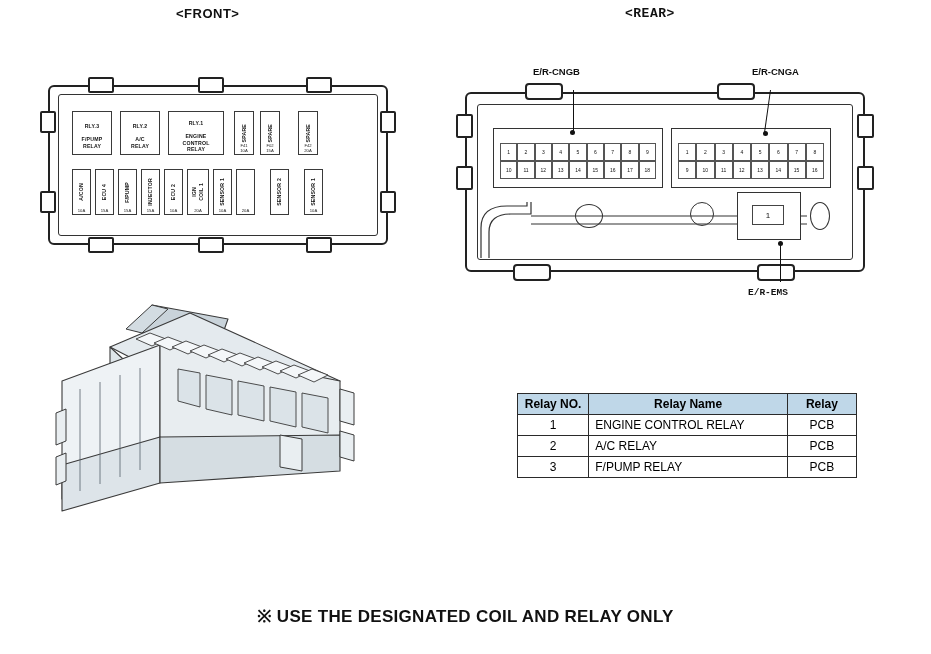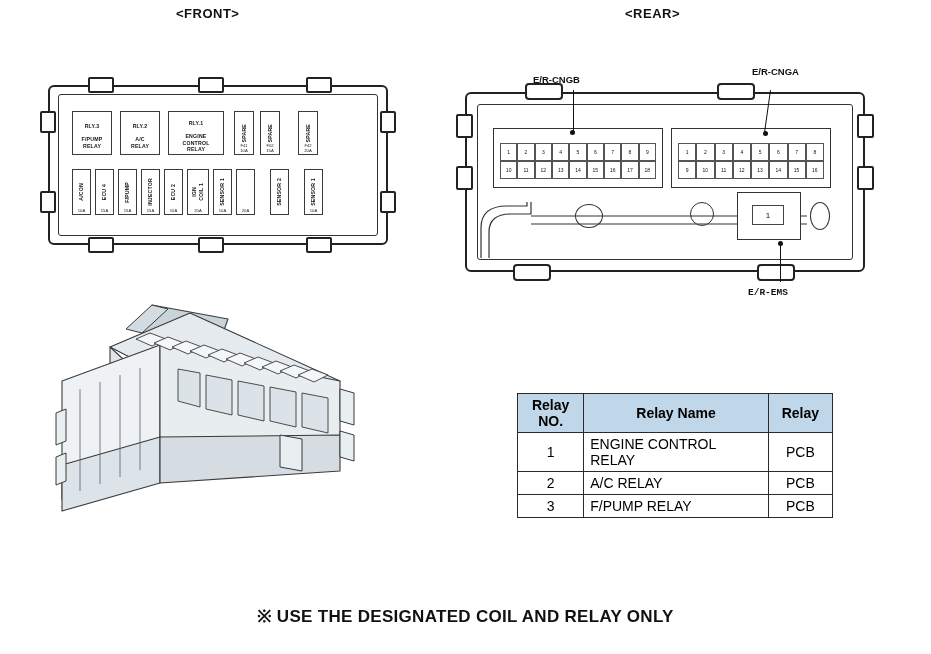--- a/index.html
+++ b/index.html
@@ -138,23 +138,23 @@
   }
   .ellipse {
     position: absolute;
     border: 1px solid #333;
     border-radius: 50%;
     background: #fff;
   }
 
   
   #relay-table {
-    left: 517px; top: 393px; width: 316px;
+    left: 517px; top: 393px; width: 340px;
     border-collapse: collapse;
-    font-size: 14px;
+    font-size: 12px;
   }
   #relay-table th, #relay-table td {
     border: 1px solid #2a2a2a;
     padding: 3px 4px;
     height: 15px;
     box-sizing: border-box;
   }
   #relay-table thead th {
     background: #bfd7e8;
     font-weight: bold;
@@ -176,21 +176,21 @@
 
   
   #iso-wrap { left: 40px; top: 285px; width: 370px; height: 250px; }
   #iso-wrap svg { display: block; }
 </style>
 </head>
 <body>
 
 <div class="abs section-caption" style="left:176px; top:6px;">&lt;FRONT&gt;</div>
 
-<div class="abs section-caption" style="left:625px; top:6px;">&lt;REAR&gt;</div>
+<div class="abs section-caption" style="left:625px; top:6px;font-family:Liberation Mono, monospace;">&lt;REAR&gt;</div>
 
 <div class="abs" id="front-box">
   <div class="box-outline"></div>
   <div class="box-inner"></div>
 
   <div class="tab" style="left:-8px; top:26px; width:12px; height:18px;"></div>
   <div class="tab" style="left:-8px; top:106px; width:12px; height:18px;"></div>
   <div class="tab" style="right:-8px; top:26px; width:12px; height:18px;"></div>
   <div class="tab" style="right:-8px; top:106px; width:12px; height:18px;"></div>
   <div class="tab" style="left:40px; top:-8px; width:22px; height:12px;"></div>
@@ -349,21 +349,21 @@
     <line x1="54" y1="36" x2="330" y2="36" stroke="#333" stroke-width="1.2"></line>
   </svg>
 
   <div class="conn-block" style="left:272px; top:100px; width:62px; height:46px;">
     <div class="pin" style="position:absolute; left:14px; top:12px; width:32px; height:20px; border:1px solid #444; font-size:8px;">1</div>
   </div>
 </div>
 
 <div class="abs lead-line" style="left:573px; top:90px; height:42px;"></div>
 <div class="abs lead-dot" style="left:570px; top:130px;"></div>
-<div class="abs callout" style="left:533px; top:74px;">E/R-CNGB</div>
+<div class="abs callout" style="left:533px; top:66px;">E/R-CNGB</div>
 
 <div class="abs lead-line" style="left:770px; top:90px; height:44px; transform:rotate(8deg); transform-origin:top center;"></div>
 <div class="abs lead-dot" style="left:763px; top:131px;"></div>
 <div class="abs callout" style="left:752px; top:66px;">E/R-CNGA</div>
 
 <div class="abs lead-line" style="left:780px; top:244px; height:38px;"></div>
 <div class="abs lead-dot" style="left:778px; top:241px;"></div>
 <div class="abs callout" style="left:748px; top:287px;font-family:Liberation Mono, monospace;">E/R-EMS</div>
 
 <div class="abs" id="iso-wrap">

